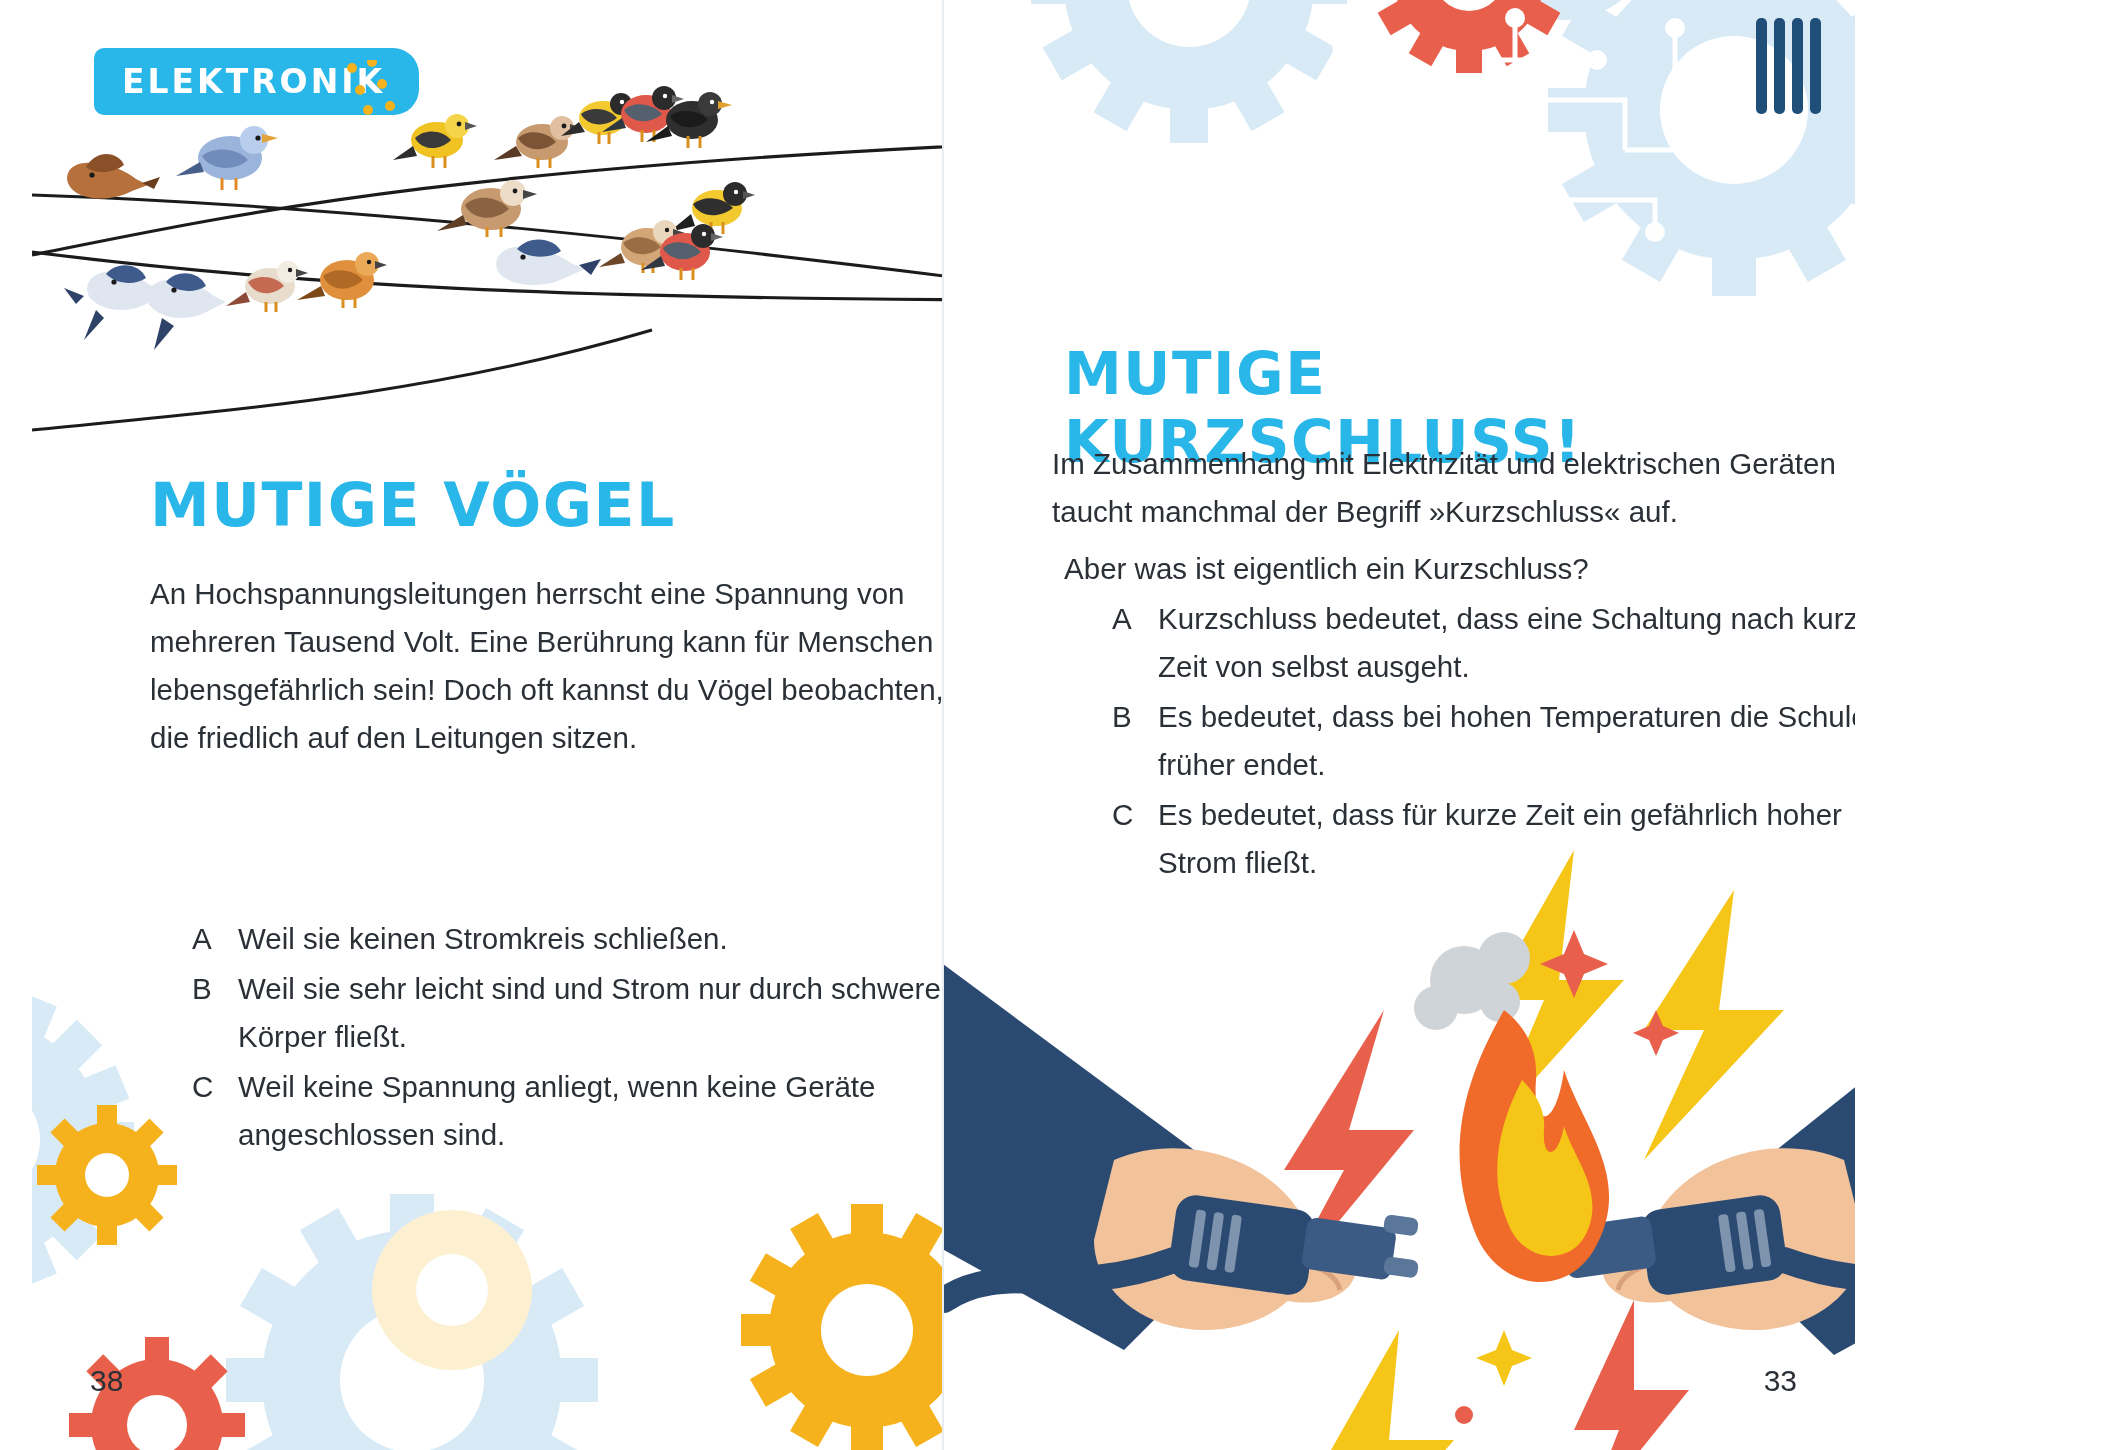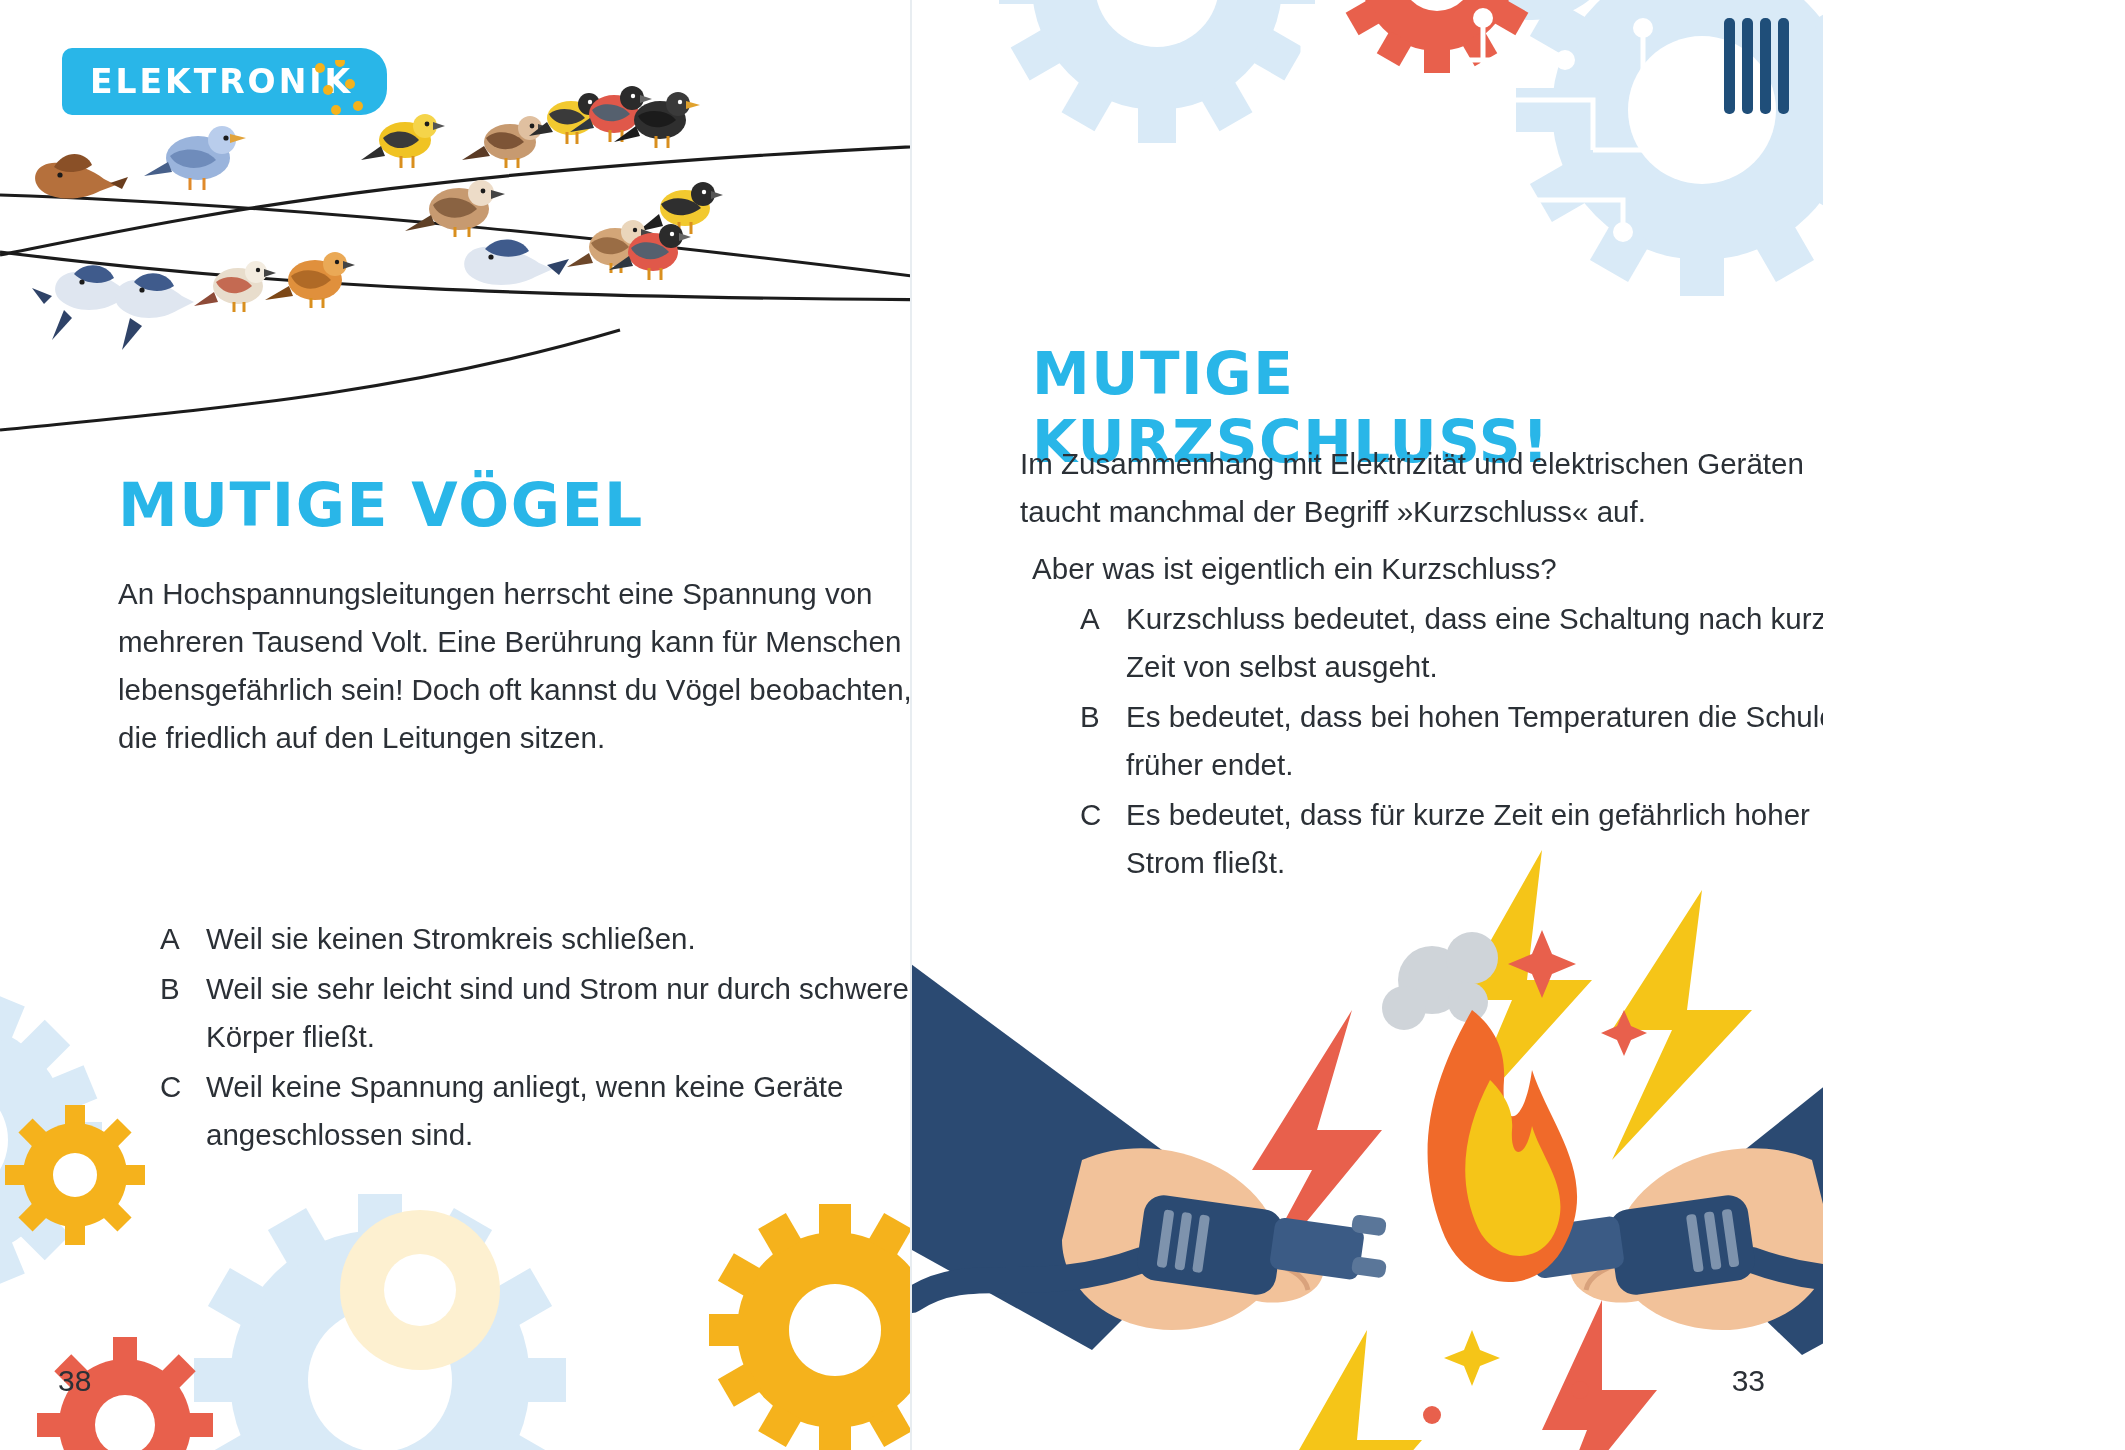--- a/index.html
+++ b/index.html
@@ -12,20 +12,21 @@
     height: 1450px;
     font-family: "Liberation Sans", sans-serif;
     overflow: hidden;
     position: relative;
   }
   .spread {
     position: relative;
     width: 1823px;
     height: 1450px;
     display: flex;
+    padding-left: 32px;
   }
   .page {
     position: relative;
     width: 1062px;
     height: 1450px;
     overflow: hidden;
     background: #ffffff;
   }
   .page-right {
     width: 1063px;

